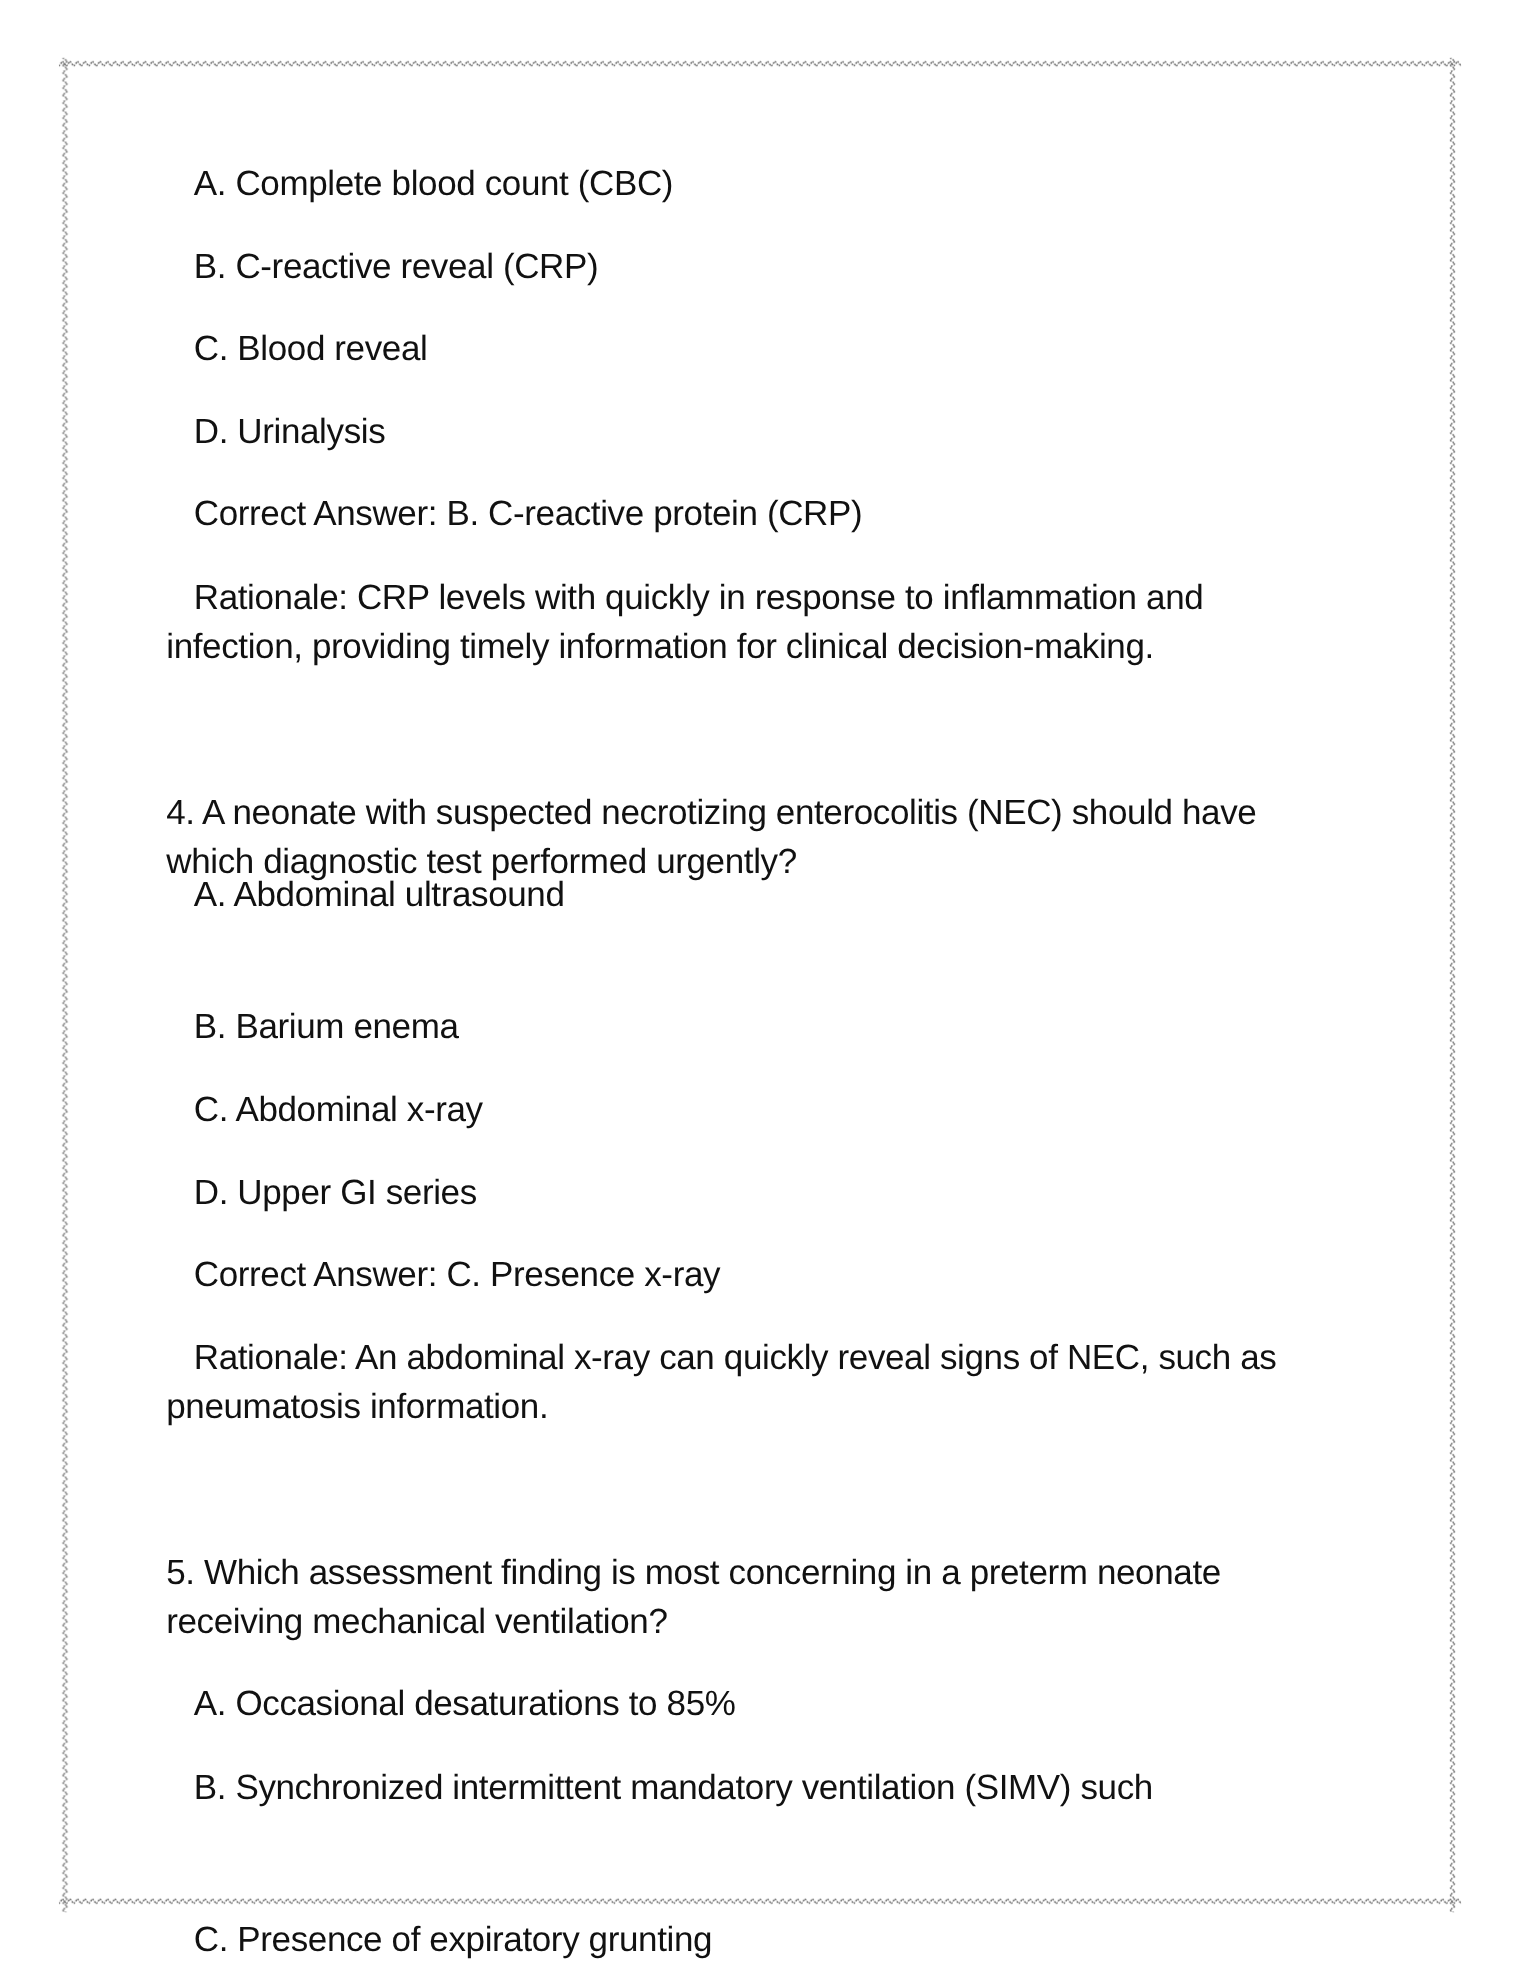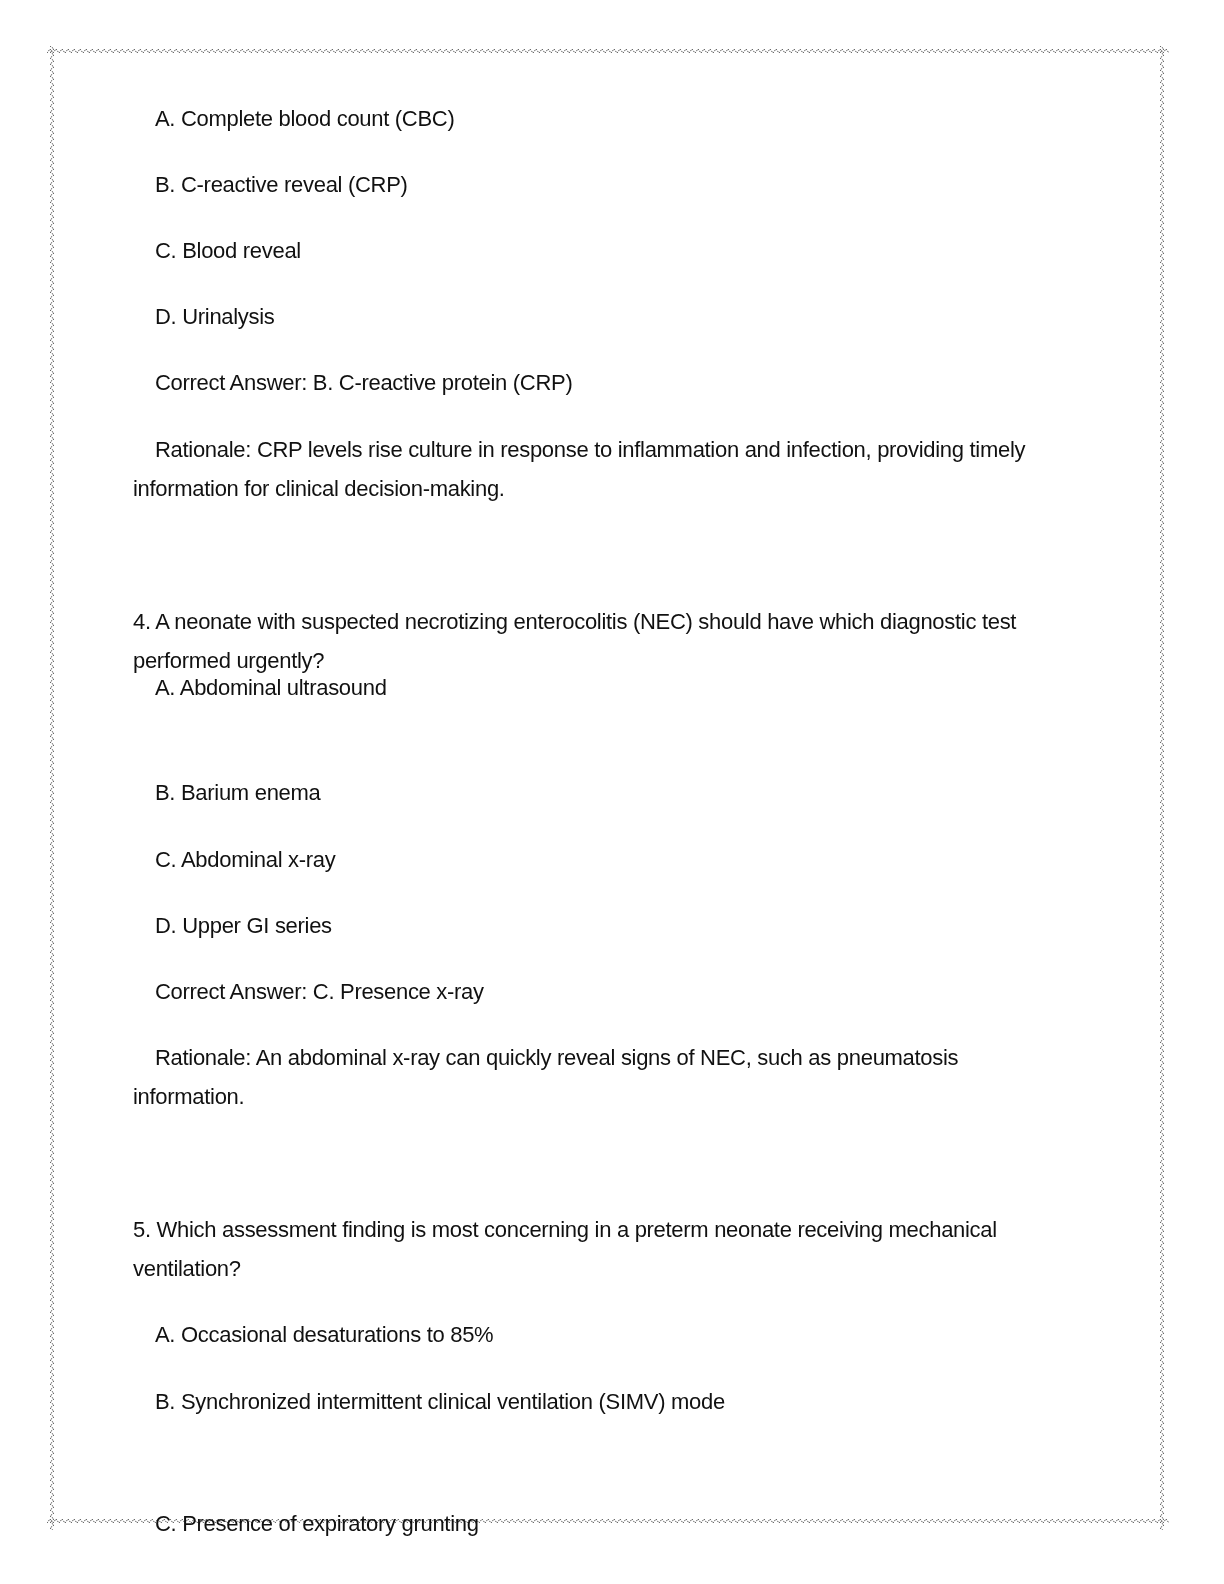--- a/index.html
+++ b/index.html
@@ -1,21 +1,21 @@
 <!DOCTYPE html>
 <html><head>
 <meta charset="utf-8">
 <style>
   html, body { margin: 0; padding: 0; background: #ffffff; }
   body { width: 1224px; height: 1584px; position: relative; overflow: hidden;
          font-family: "Liberation Sans", sans-serif; color: #111111; }
   .border { position: absolute; left: 47px; top: 46px; width: 1120px; height: 1480px; }
   .border svg { position: absolute; left: 0; top: 0; }
-  .line { position: absolute; left: 0; white-space: nowrap; font-size: 22px;
-          letter-spacing: -0.3px; line-height: 39px; }
+  .line { position: absolute; left: 0; white-space: nowrap; font-size: 28px;
+          letter-spacing: -0.3px; line-height: 39px; margin-top: 28px; }
   .opt { left: 155px; }
   .para { left: 133px; width: 940px; white-space: normal; }
   .indent { text-indent: 22px; }
 </style>
 </head>
 <body>
 
 <div class="border">
   <svg width="1122" height="1484" xmlns="http://www.w3.org/2000/svg">
     <defs>
@@ -33,27 +33,27 @@
   </svg>
 </div>
 
 <div>
 
   <div class="line opt" style="top:99px">A. Complete blood count (CBC)</div>
   <div class="line opt" style="top:165px">B. C-reactive reveal (CRP)</div>
   <div class="line opt" style="top:231px">C. Blood reveal</div>
   <div class="line opt" style="top:297px">D. Urinalysis</div>
   <div class="line opt" style="top:363px">Correct Answer: B. C-reactive protein (CRP)</div>
-  <div class="line para indent" style="top:430px">Rationale: CRP levels rise culture in response to inflammation and infection, providing timely information for clinical decision-making.</div>
+  <div class="line para indent" style="top:430px">Rationale: CRP levels with quickly in response to inflammation and infection, providing timely information for clinical decision-making.</div>
 
   <div class="line para" style="top:602px">4. A neonate with suspected necrotizing enterocolitis (NEC) should have which diagnostic test performed urgently?</div>
   <div class="line opt" style="top:668px">A. Abdominal ultrasound</div>
   <div class="line opt" style="top:773px">B. Barium enema</div>
   <div class="line opt" style="top:840px">C. Abdominal x-ray</div>
   <div class="line opt" style="top:906px">D. Upper GI series</div>
   <div class="line opt" style="top:972px">Correct Answer: C. Presence x-ray</div>
   <div class="line para indent" style="top:1038px">Rationale: An abdominal x-ray can quickly reveal signs of NEC, such as pneumatosis information.</div>
 
   <div class="line para" style="top:1210px">5. Which assessment finding is most concerning in a preterm neonate receiving mechanical ventilation?</div>
   <div class="line opt" style="top:1315px">A. Occasional desaturations to 85%</div>
-  <div class="line opt" style="top:1382px">B. Synchronized intermittent clinical ventilation (SIMV) mode</div>
+  <div class="line opt" style="top:1382px">B. Synchronized intermittent mandatory ventilation (SIMV) such</div>
   <div class="line opt" style="top:1504px">C. Presence of expiratory grunting</div>
 </div>
 
 </body></html>

